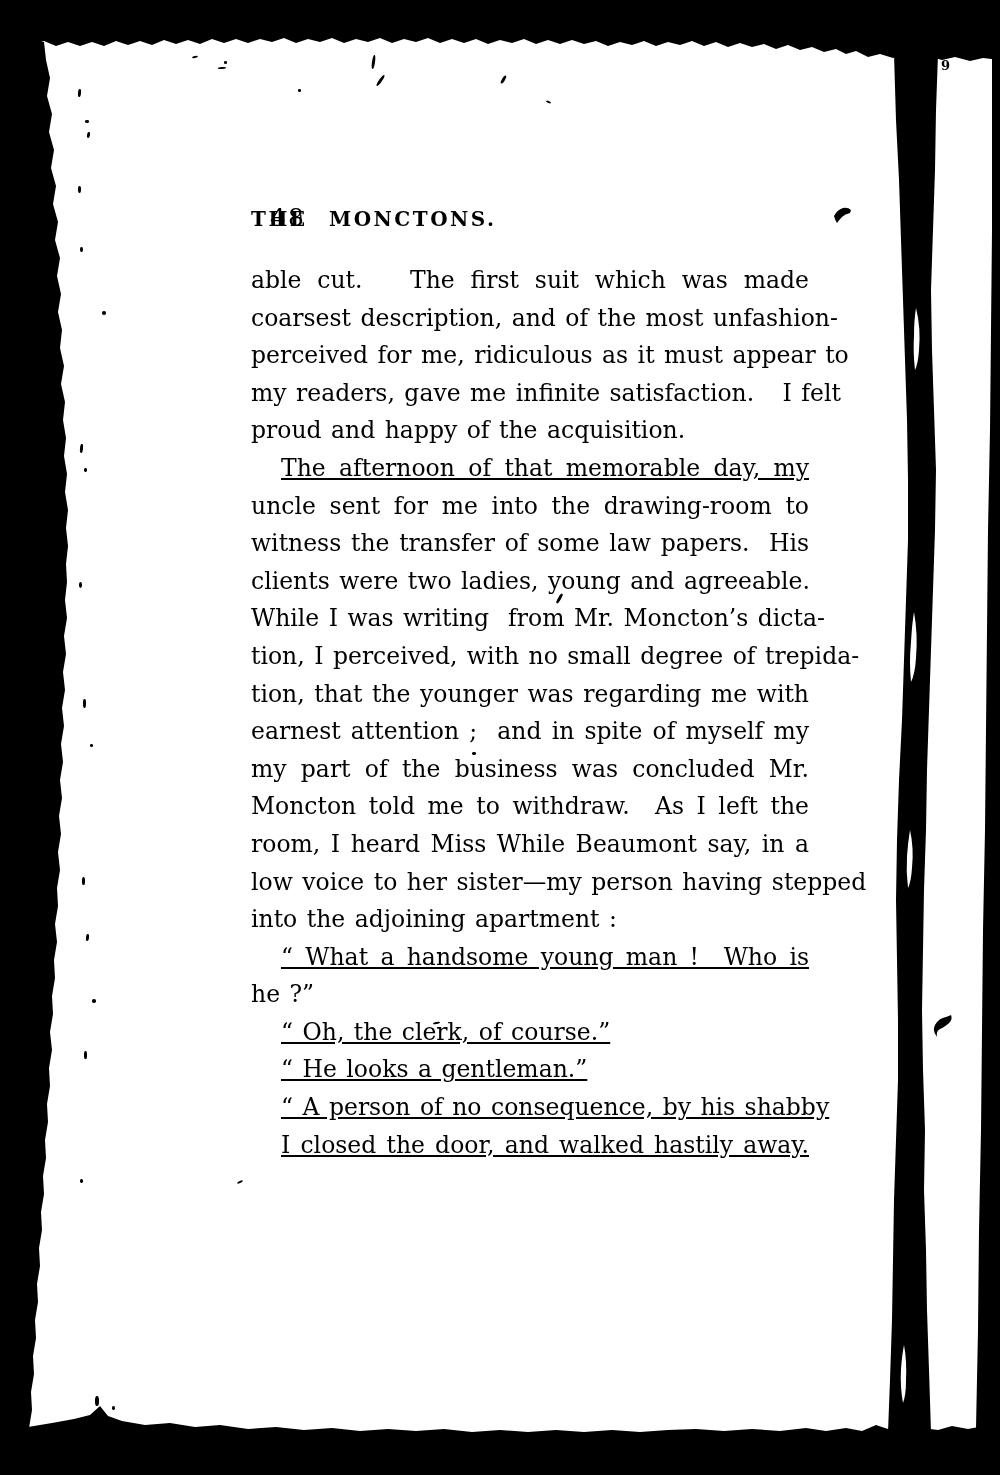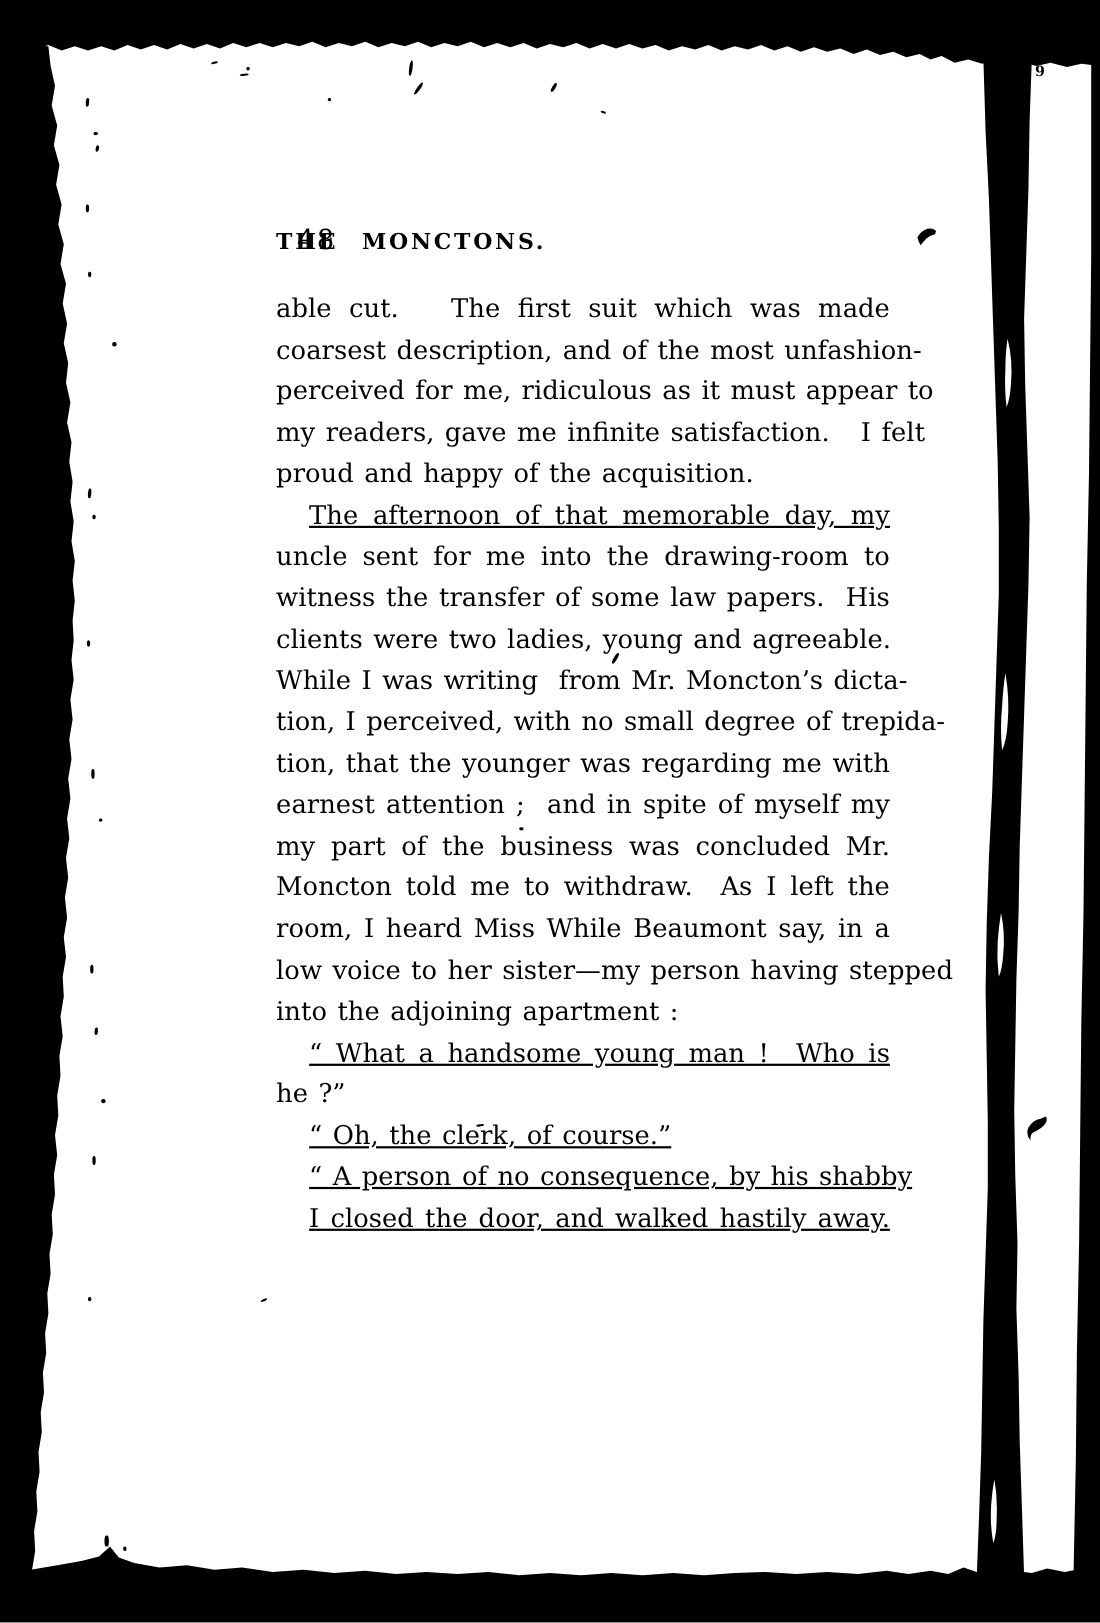--- a/index.html
+++ b/index.html
@@ -58,20 +58,21 @@
       <div class="line just">tion, that the younger was regarding me with</div>
       <div class="line just">earnest attention ;&nbsp; and in spite of myself my</div>
       <div class="line just">my part of the business was concluded Mr.</div>
       <div class="line just">Moncton told me to withdraw.&nbsp; As I left the</div>
       <div class="line just">room, I heard Miss While Beaumont say, in a</div>
       <div class="line just">low voice to her sister—my person having stepped</div>
       <div class="line">into the adjoining apartment :</div>
       <div class="line just indent">“ What a handsome young man !&nbsp; Who is</div>
       <div class="line">he ?”</div>
       <div class="line indent">“ Oh, the clerk, of course.”</div>
+      <div class="line indent">“ He looks a gentleman.”</div>
       <div class="line just indent">“ A person of no consequence, by his shabby</div>
       <div class="line just indent">I closed the door, and walked hastily away.</div>
     </div>
 
   <svg class="deco" style="left:933px;top:1012px" width="24" height="28" viewBox="0 0 24 28" xmlns="http://www.w3.org/2000/svg">
     <path fill="#000000" d="M18,3 q2,5 -3,9 q-5,4 -8,5 q-4,2 -3,8 q-5,-6 -2,-12 q4,-7 11,-8 q3,-1 5,-2 z"></path>
   </svg>
 
   <div id="specks">
       <div class="speck" style="left: 192px; top: 56px; width: 6px; height: 2px; transform: rotate(-15deg);"></div>

